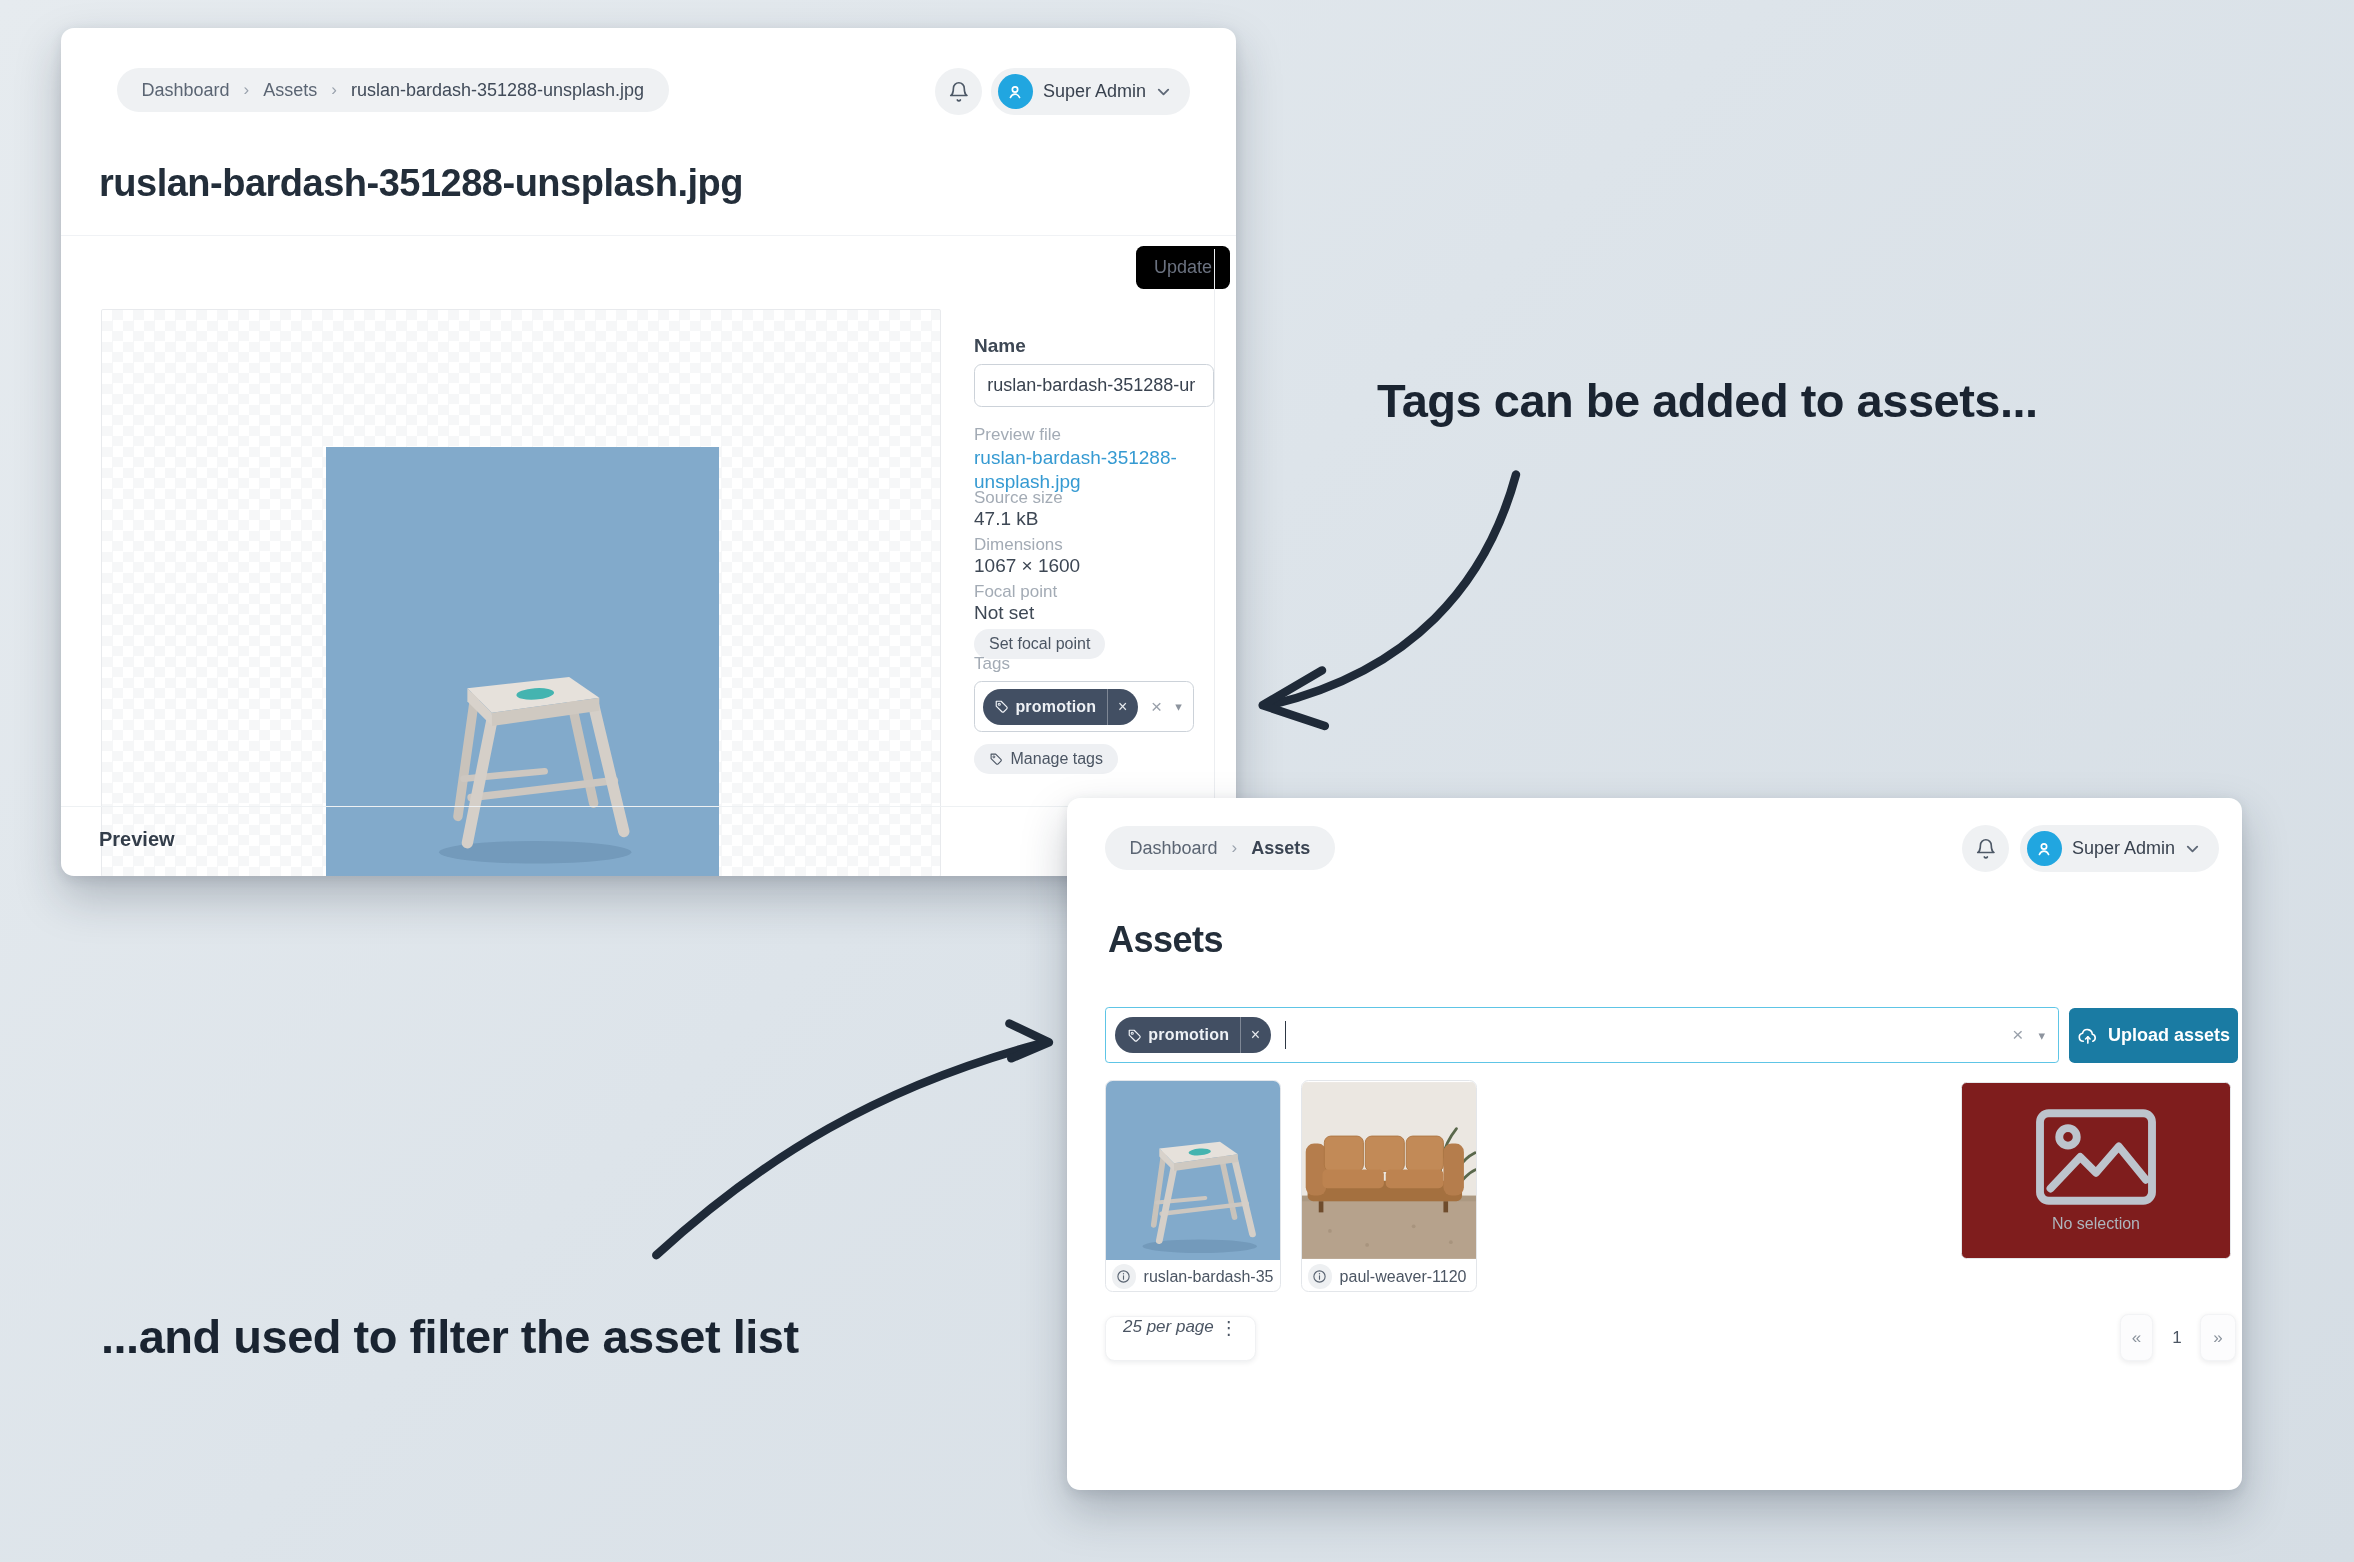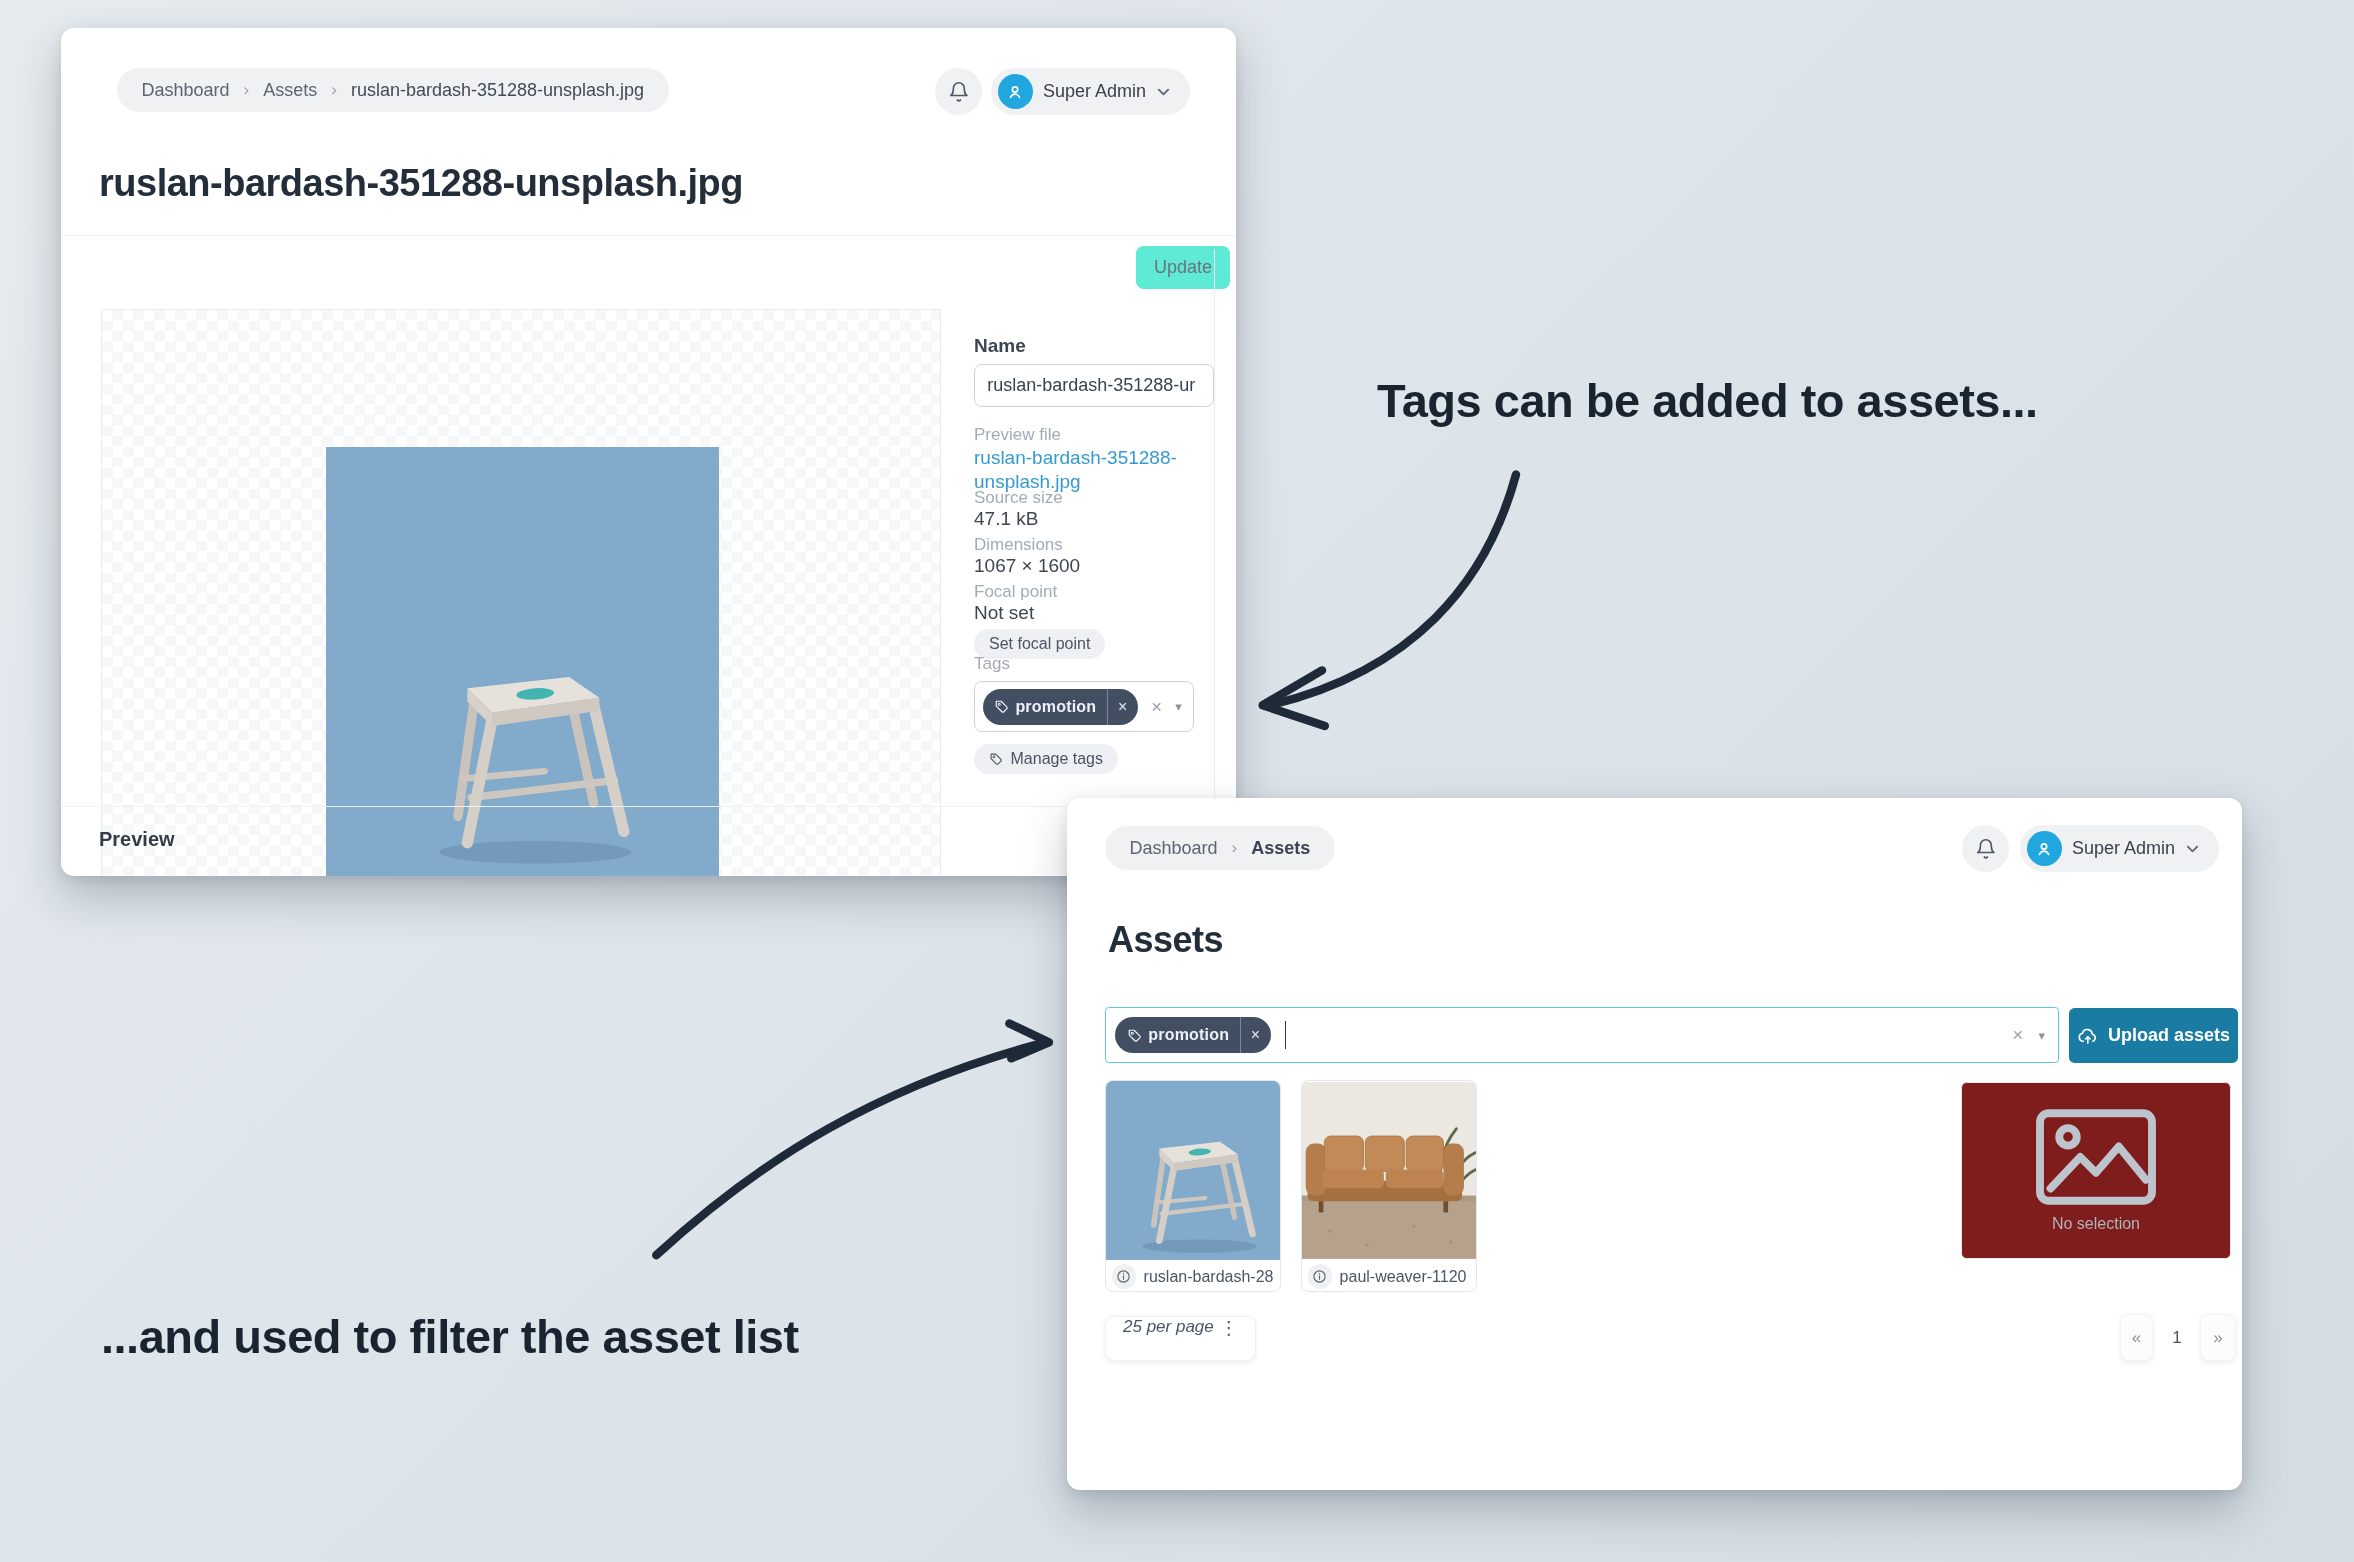--- a/index.html
+++ b/index.html
@@ -26,21 +26,21 @@
                display:flex; align-items:center; gap:10.4px; padding:0 19px 0 6.6px; }
   .avatar { width:35px; height:35px; border-radius:50%; background:#21a6e0; display:flex; align-items:center; justify-content:center; }
   .user-name { font-size:18px; color:#39424f; font-weight:500; white-space:nowrap; }
 
   .page-title { position:absolute; font-weight:700; color:#232e3a; letter-spacing:-0.5px; white-space:nowrap; }
   .w1 .page-title { left:38px; top:134px; font-size:38px; }
   .w2 .page-title { left:41px; top:121px; font-size:36px; }
   .w1-divider { position:absolute; left:0; top:207px; width:100%; height:0.9px; background:#f0f2f5; }
 
   
-  .update-btn { position:absolute; left:1075px; top:218px; width:94px; height:43px; background:#5eead4;
+  .update-btn { position:absolute; left:1075px; top:218px; width:94px; height:43px; background:#000000;
                 border:none; border-radius:7.5px; font-size:18px; color:#6b7280; font-family:inherit; }
   .preview-panel { position:absolute; left:40px; top:281px; width:840px; height:568px;
                    border:0.9px solid #e8eaed; border-radius:1.9px; overflow:hidden; background-color:#fff;
                    background-image:conic-gradient(#f6f7f8 25%,#ffffff 0 50%,#f6f7f8 0 75%,#ffffff 0);
                    background-size:21px 21px; }
   .photo-lg { position:absolute; left:224px; top:137px; width:393px; height:589px; }
   .w1-scroll-line { position:absolute; right:21px; top:221px; bottom:0; width:0.9px; background:#eceef1; }
 
   .sidebar-el { position:absolute; left:913px; width:240px; }
   .meta-label { font-size:17px; color:#a3abb5; }
@@ -315,21 +315,21 @@
           <use href="#stool-art"></use>
         </svg>
       <div class="caption">
         <span class="info-circ">
           <svg width="15" height="15" viewBox="0 0 20 20" fill="none" stroke="#5a6472" stroke-width="1.5">
               <circle cx="10" cy="10" r="7.5"></circle>
               <path d="M10 9v4.5" stroke-linecap="round"></path>
               <circle cx="10" cy="6.3" r="0.9" fill="#5a6472" stroke="none"></circle>
             </svg>
         </span>
-        <span class="fname">ruslan-bardash-28</span>
+        <span class="fname">ruslan-bardash-35</span>
       </div>
     </article>
 
     <article class="card c2">
       <svg class="thumb" viewBox="0 0 187 190">
           <use href="#couch-art"></use>
         </svg>
       <div class="caption">
         <span class="info-circ">
           <svg width="15" height="15" viewBox="0 0 20 20" fill="none" stroke="#5a6472" stroke-width="1.5">

